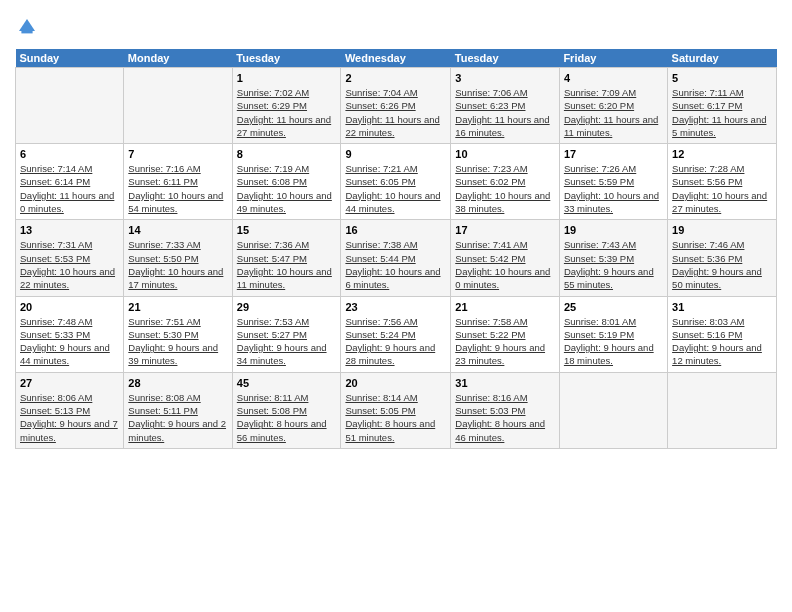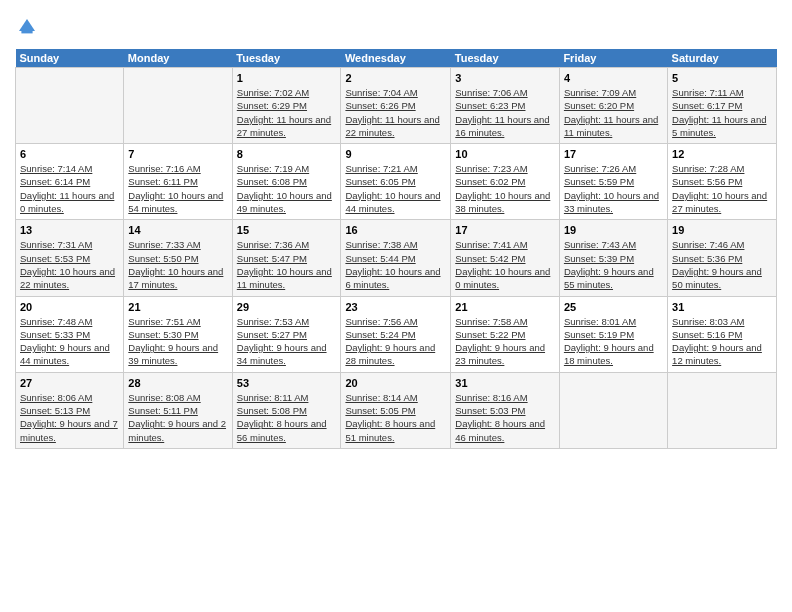--- a/index.html
+++ b/index.html
@@ -239,21 +239,21 @@
       <tr>
         <td>
           <div class="day-number">27</div>
           <div class="day-info">Sunrise: 8:06 AM<br>Sunset: 5:13 PM<br>Daylight: 9 hours and 7 minutes.</div>
         </td>
         <td>
           <div class="day-number">28</div>
           <div class="day-info">Sunrise: 8:08 AM<br>Sunset: 5:11 PM<br>Daylight: 9 hours and 2 minutes.</div>
         </td>
         <td>
-          <div class="day-number">53</div>
+          <div class="day-number">45</div>
           <div class="day-info">Sunrise: 8:11 AM<br>Sunset: 5:08 PM<br>Daylight: 8 hours and 56 minutes.</div>
         </td>
         <td>
           <div class="day-number">20</div>
           <div class="day-info">Sunrise: 8:14 AM<br>Sunset: 5:05 PM<br>Daylight: 8 hours and 51 minutes.</div>
         </td>
         <td>
           <div class="day-number">31</div>
           <div class="day-info">Sunrise: 8:16 AM<br>Sunset: 5:03 PM<br>Daylight: 8 hours and 46 minutes.</div>
         </td>

